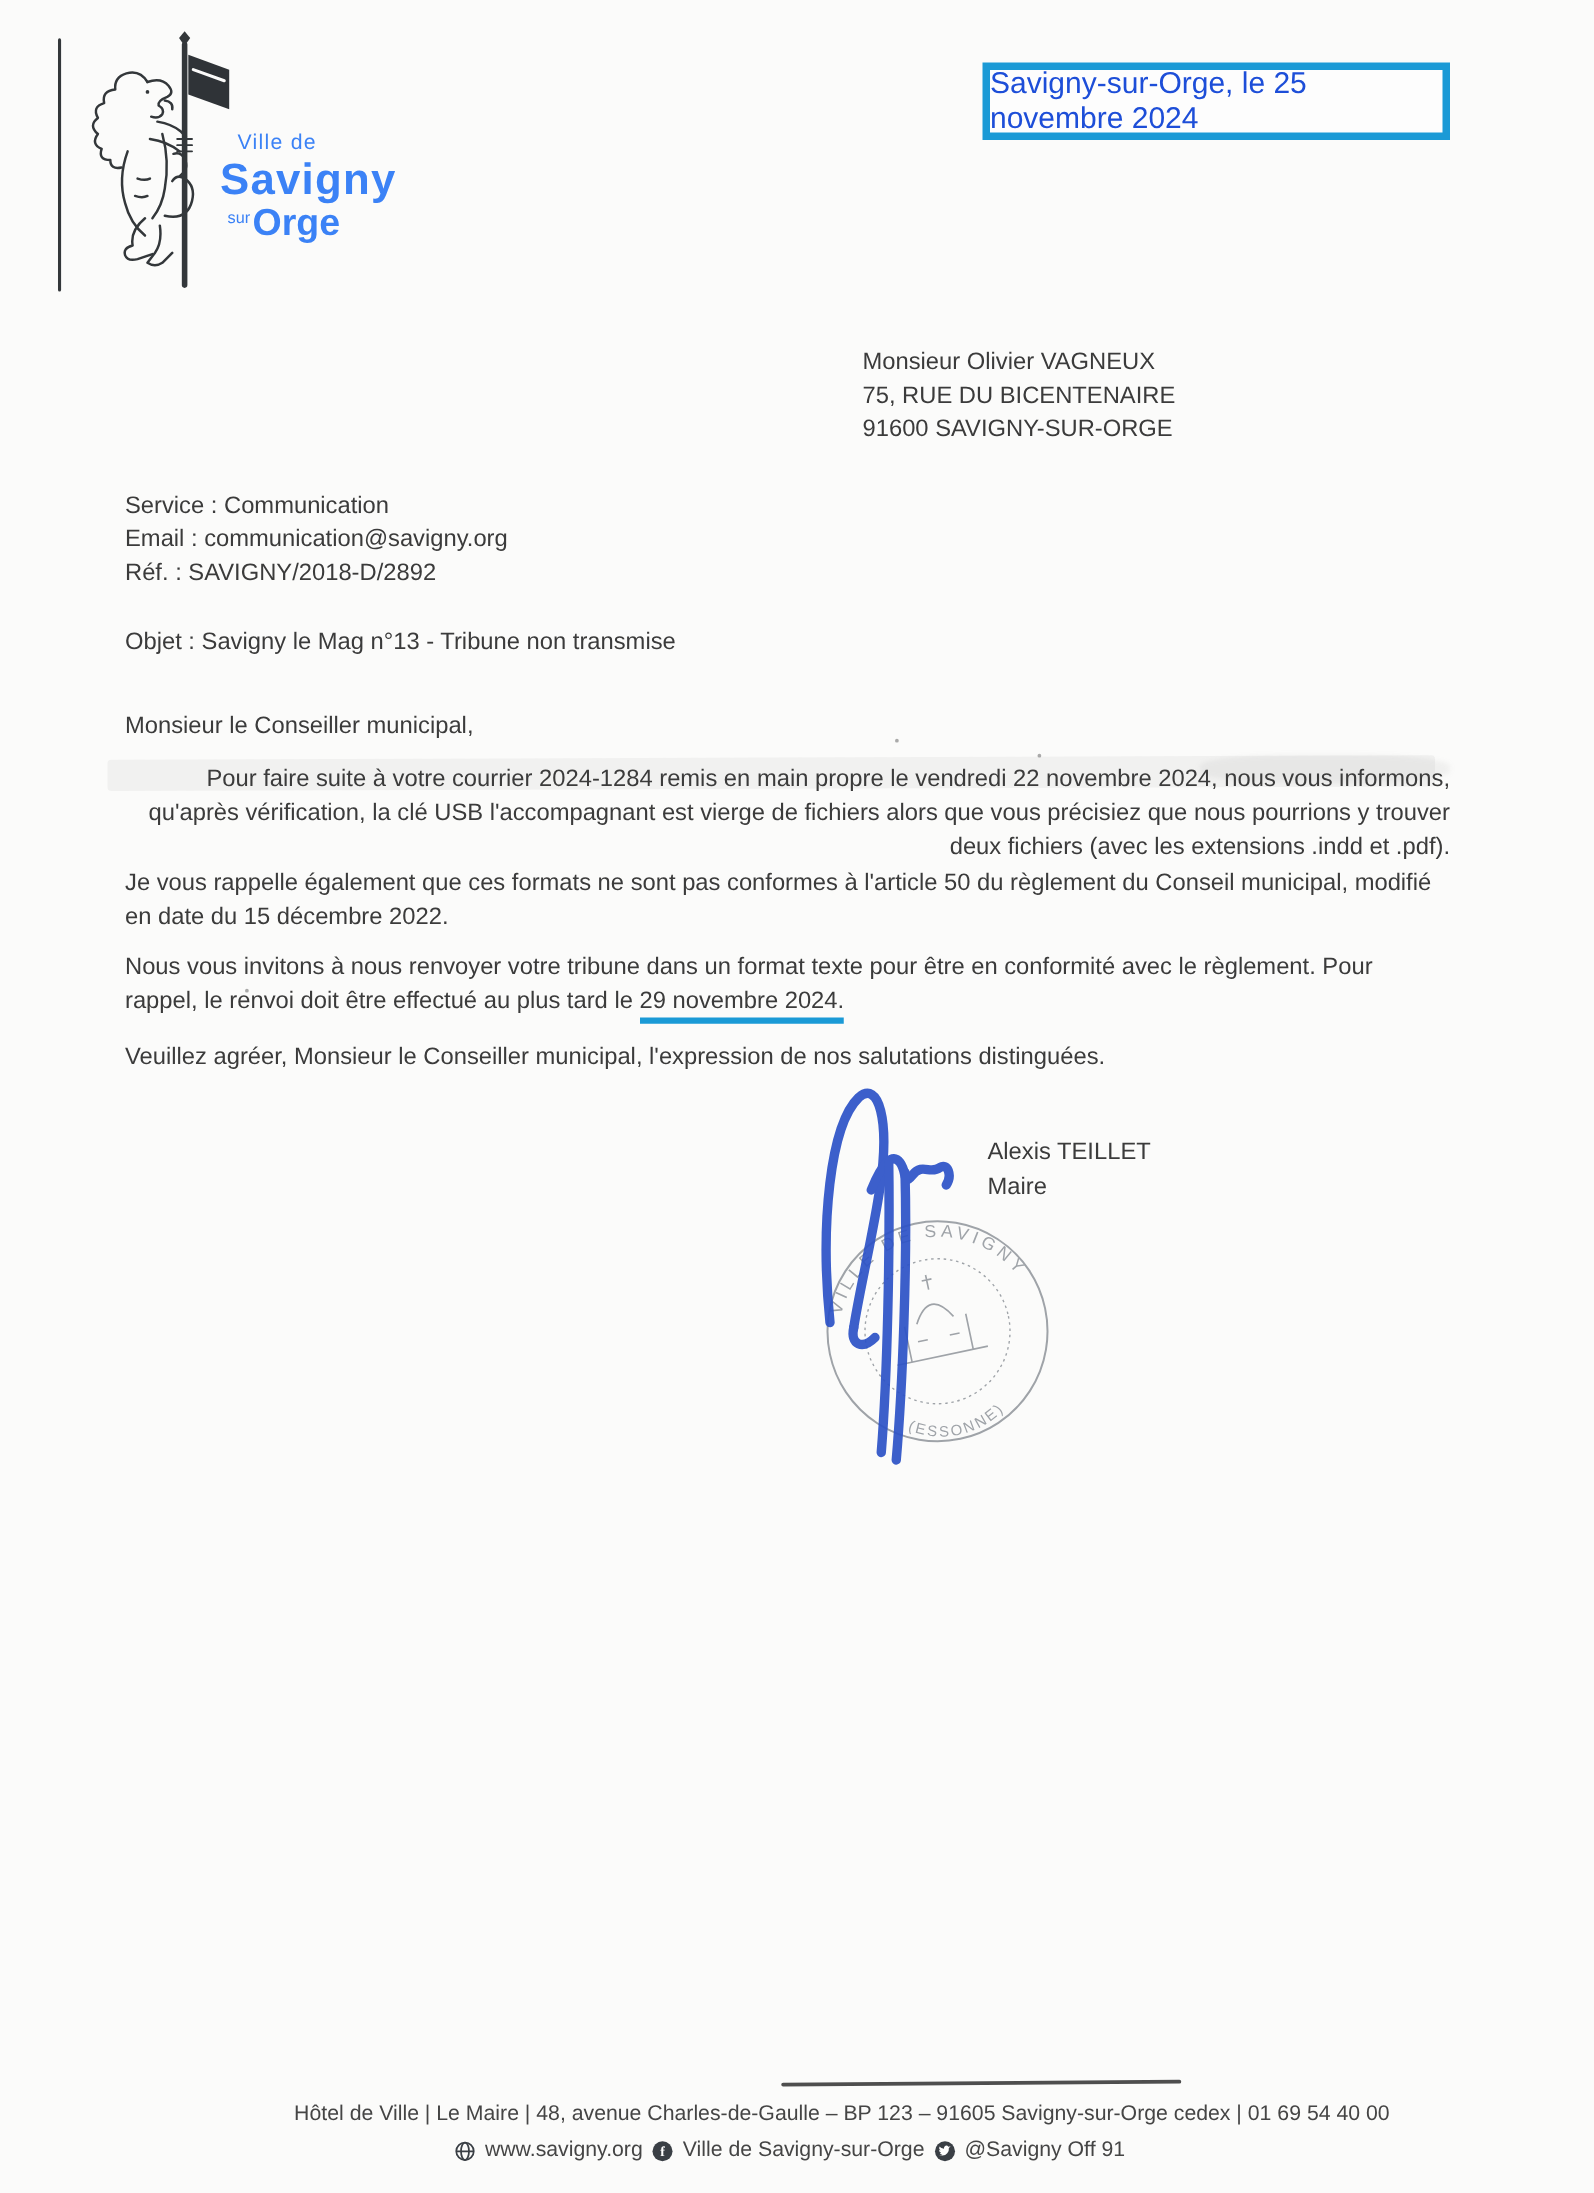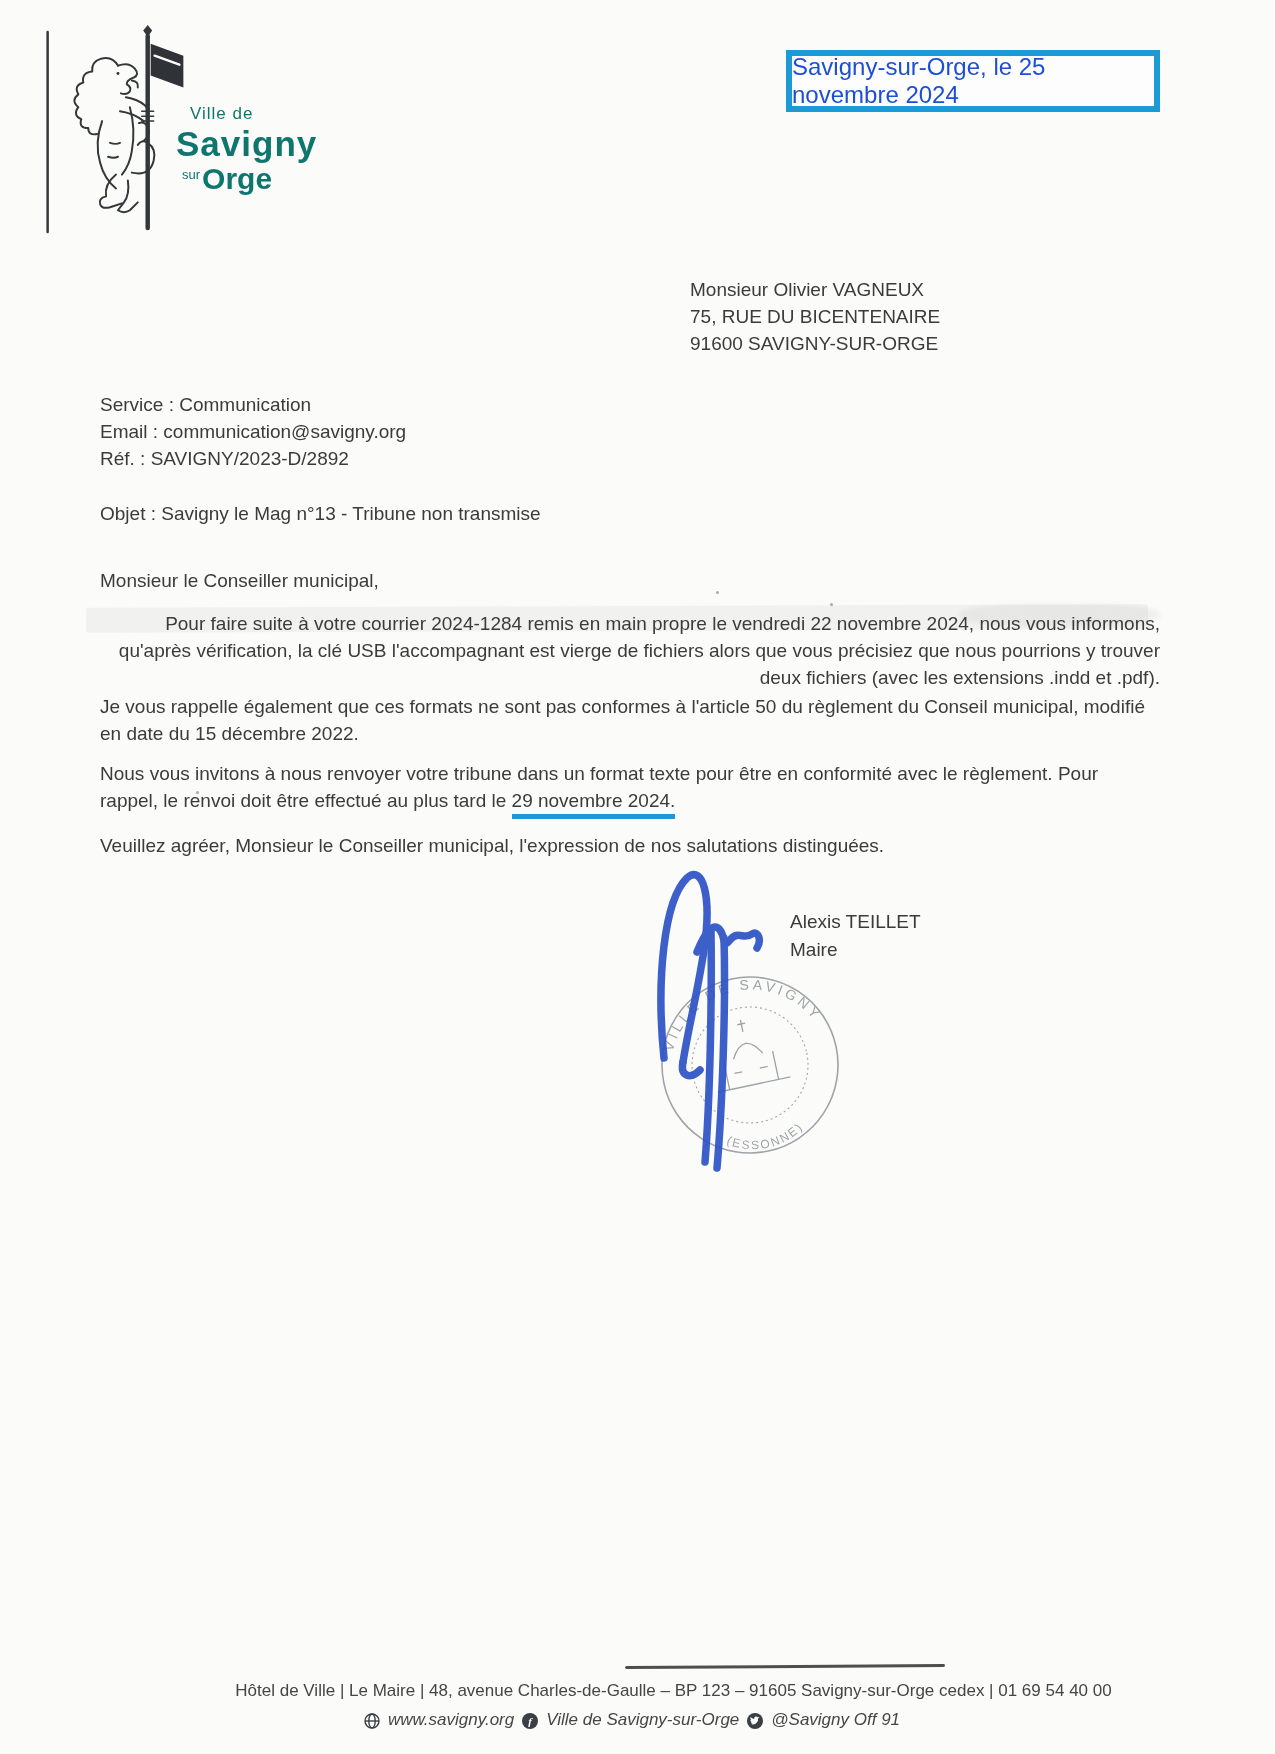--- a/index.html
+++ b/index.html
@@ -3,21 +3,21 @@
 <meta charset="utf-8">
 <style>
   html,body{margin:0;padding:0;}
   body{
     width:1275px;height:1754px;background:#fbfbfa;
     font-family:"Liberation Sans","DejaVu Sans",sans-serif;
     color:#3b3b3b;position:relative;overflow:hidden;
   }
   .page{position:absolute;inset:0;}
   
-  .logo-text{position:absolute;left:176px;top:104px;color:#0f766e;}
+  .logo-text{position:absolute;left:176px;top:104px;color:#3b82f6;}
   .logo-villede{font-size:17px;letter-spacing:1px;margin-left:14px;}
   .logo-savigny{font-size:35px;font-weight:700;letter-spacing:1px;line-height:1.0;margin-top:2px;}
   .logo-surorge{font-size:30px;font-weight:600;margin-left:6px;line-height:1.0;margin-top:3px;}
   .logo-sur{font-size:13px;font-weight:400;vertical-align:10px;margin-right:2px;}
   .date-box{
     position:absolute;left:786px;top:50px;width:374px;height:62px;
     border:6px solid #1b9ad6;box-sizing:border-box;
     display:flex;align-items:center;justify-content:center;
     font-size:24px;color:#1d4ed8;background:#fdfdfd;
   }
@@ -32,21 +32,21 @@
   .p2{top:693px;}
   .p3{top:760px;}
   .p4{top:832px;}
   .u-blue{border-bottom:5px solid #1b9ad6;padding-bottom:3px;}
   
   .sig-block{position:absolute;left:790px;top:908px;font-size:19px;line-height:28px;}
   .stamp-svg{position:absolute;left:560px;top:850px;width:420px;height:340px;}
   
   .divider{position:absolute;left:625px;top:1665px;width:320px;height:3px;background:#4e4e4e;transform:rotate(-0.4deg);border-radius:2px;}
   .footer1{position:absolute;left:0;top:1681px;width:1275px;text-align:center;font-size:17px;color:#454545;padding-left:36px;}
-  .footer2{position:absolute;left:0;top:1710px;width:1263px;display:flex;justify-content:center;align-items:center;gap:7px;font-size:17px;color:#454545;font-style:italic;}
+  .footer2{position:absolute;left:0;top:1710px;width:1263px;display:flex;justify-content:center;align-items:center;gap:7px;font-size:17px;color:#454545;}
   .soc-icon{display:inline-block;width:18px;height:18px;transform:translateY(1px);}
   
   .smudge1{position:absolute;left:86px;top:606px;width:1062px;height:25px;background:rgba(110,110,110,0.07);transform:rotate(-0.2deg);border-radius:3px;}
   .smudge2{position:absolute;left:960px;top:604px;width:200px;height:22px;background:rgba(120,120,120,0.08);border-radius:40%;filter:blur(2px);}
   .speck{position:absolute;width:3px;height:3px;border-radius:50%;background:rgba(90,90,90,0.5);}
 </style>
 </head>
 <body>
 
 <div class="page">
@@ -86,21 +86,21 @@
 
   <div class="recipient">
     <div>Monsieur Olivier VAGNEUX</div>
     <div>75, RUE DU BICENTENAIRE</div>
     <div>91600 SAVIGNY-SUR-ORGE</div>
   </div>
 
   <div class="meta">
     <div>Service : Communication</div>
     <div>Email : communication@savigny.org</div>
-    <div>Réf. : SAVIGNY/2023-D/2892</div>
+    <div>Réf. : SAVIGNY/2018-D/2892</div>
   </div>
 
   <div class="subject">Objet : Savigny le Mag n°13 - Tribune non transmise</div>
 
   <div class="smudge1"></div>
   <div class="smudge2"></div>
   <div class="speck" style="left:716px;top:591px;"></div>
   <div class="speck" style="left:196px;top:791px;"></div>
   <div class="speck" style="left:830px;top:603px;"></div>
 

